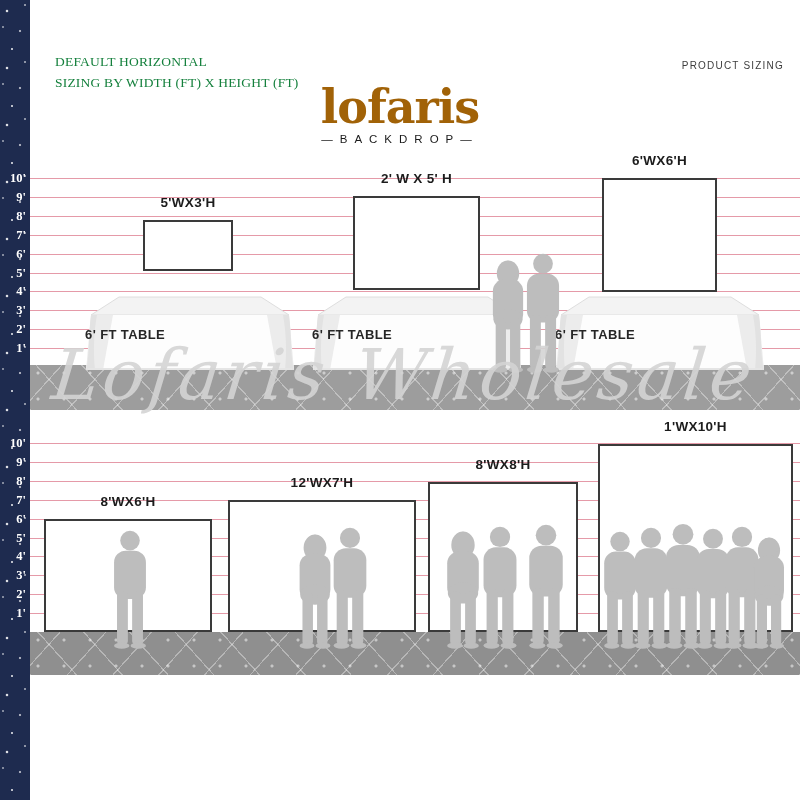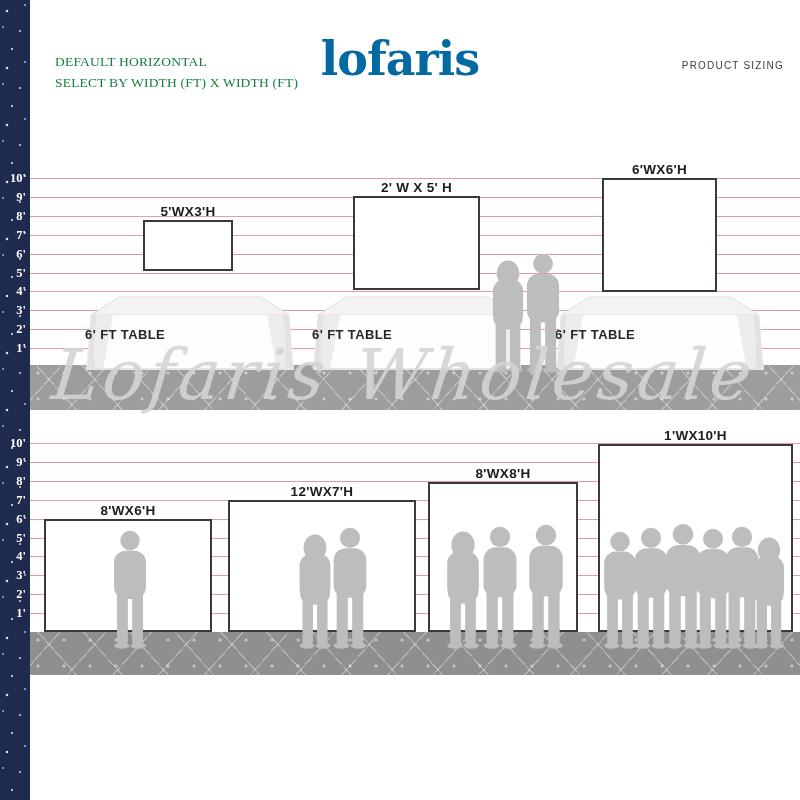--- a/index.html
+++ b/index.html
@@ -14,30 +14,30 @@
       radial-gradient(circle at 12px 49px, rgba(255,255,255,.7) .7px, transparent 1.5px),
       radial-gradient(circle at 25px 5px, rgba(255,255,255,.5) .7px, transparent 1.5px),
       radial-gradient(circle at 3px 27px, rgba(255,255,255,.45) .7px, transparent 1.5px);
     background-size:30px 57px;}
 
   
   .hdr-left{position:absolute;left:55px;top:52px;font-family:"Liberation Serif",serif;
     font-size:13.5px;color:#15803d;line-height:1.55;letter-spacing:.2px;}
   .logo{position:absolute;left:0;right:0;top:36px;text-align:center;}
   .logo-main{font-family:"DejaVu Serif",serif;font-weight:700;font-size:46px;
-    letter-spacing:-1px;color:#0369a1;line-height:1;}
+    letter-spacing:-1px;color:#a16207;line-height:1;margin-top:48px;}
   .logo-sub{font-size:11.5px;letter-spacing:7px;color:#1a1a1a;margin-top:3px;}
   .hdr-right{position:absolute;right:16px;top:60px;font-size:10px;letter-spacing:1.2px;color:#3d3d3d;}
 
   
   .hline{position:absolute;height:1px;background:#e59aa8;}
   .ruler-num{position:absolute;left:0;width:26px;text-align:right;
     font-family:"Liberation Serif",serif;font-weight:700;font-size:12.5px;color:#ffffff;line-height:1;}
   .backdrop{position:absolute;background:#ffffff;border:2px solid #3a3a3a;box-sizing:border-box;}
-  .bd-label{position:absolute;left:50%;transform:translateX(-50%);bottom:100%;margin-bottom:3px;
+  .bd-label{position:absolute;left:50%;transform:translateX(-50%);bottom:100%;margin-bottom:12px;
     font-size:13.5px;font-weight:700;color:#1c1c1c;white-space:nowrap;letter-spacing:.3px;}
 
   .band{position:absolute;left:30px;width:770px;background-color:#9d9d9d;
     background-image:
       repeating-linear-gradient(48deg, rgba(255,255,255,.35) 0 1.2px, transparent 1.2px 34px),
       repeating-linear-gradient(-48deg, rgba(255,255,255,.35) 0 1.2px, transparent 1.2px 34px),
       radial-gradient(circle at 8px 8px, rgba(255,255,255,.5) 1px, transparent 2px);
     background-size:auto,auto,26px 26px;}
   .band-top{top:365px;height:45px;}
   .band-ground{top:632px;height:43px;background-color:#8f8f8f;}
@@ -57,24 +57,25 @@
 <body>
 
 <div class="canvas" id="canvas">
   <div class="navy"></div>
 
   <div class="band band-top"></div>
   <div class="band band-ground"></div>
 
   <div class="hdr-left">
     <div>DEFAULT HORIZONTAL</div>
-    <div>SELECT BY WIDTH (FT) X WIDTH (FT)</div>
+    <div>SIZING BY WIDTH (FT) X HEIGHT (FT)</div>
   </div>
   <div class="logo">
     <div class="logo-main">lofaris</div>
+    <div class="logo-sub">—BACKDROP—</div>
   </div>
   <div class="hdr-right">PRODUCT SIZING</div>
 
   <div id="gen">
       <div class="hline" style="left: 30px; top: 178px; width: 770px;"></div>
       <div class="ruler-num" style="top: 172px;">10'</div>
       <div class="hline" style="left: 30px; top: 196.9px; width: 770px;"></div>
       <div class="ruler-num" style="top: 190.9px;">9'</div>
       <div class="hline" style="left: 30px; top: 215.8px; width: 770px;"></div>
       <div class="ruler-num" style="top: 209.8px;">8'</div>

